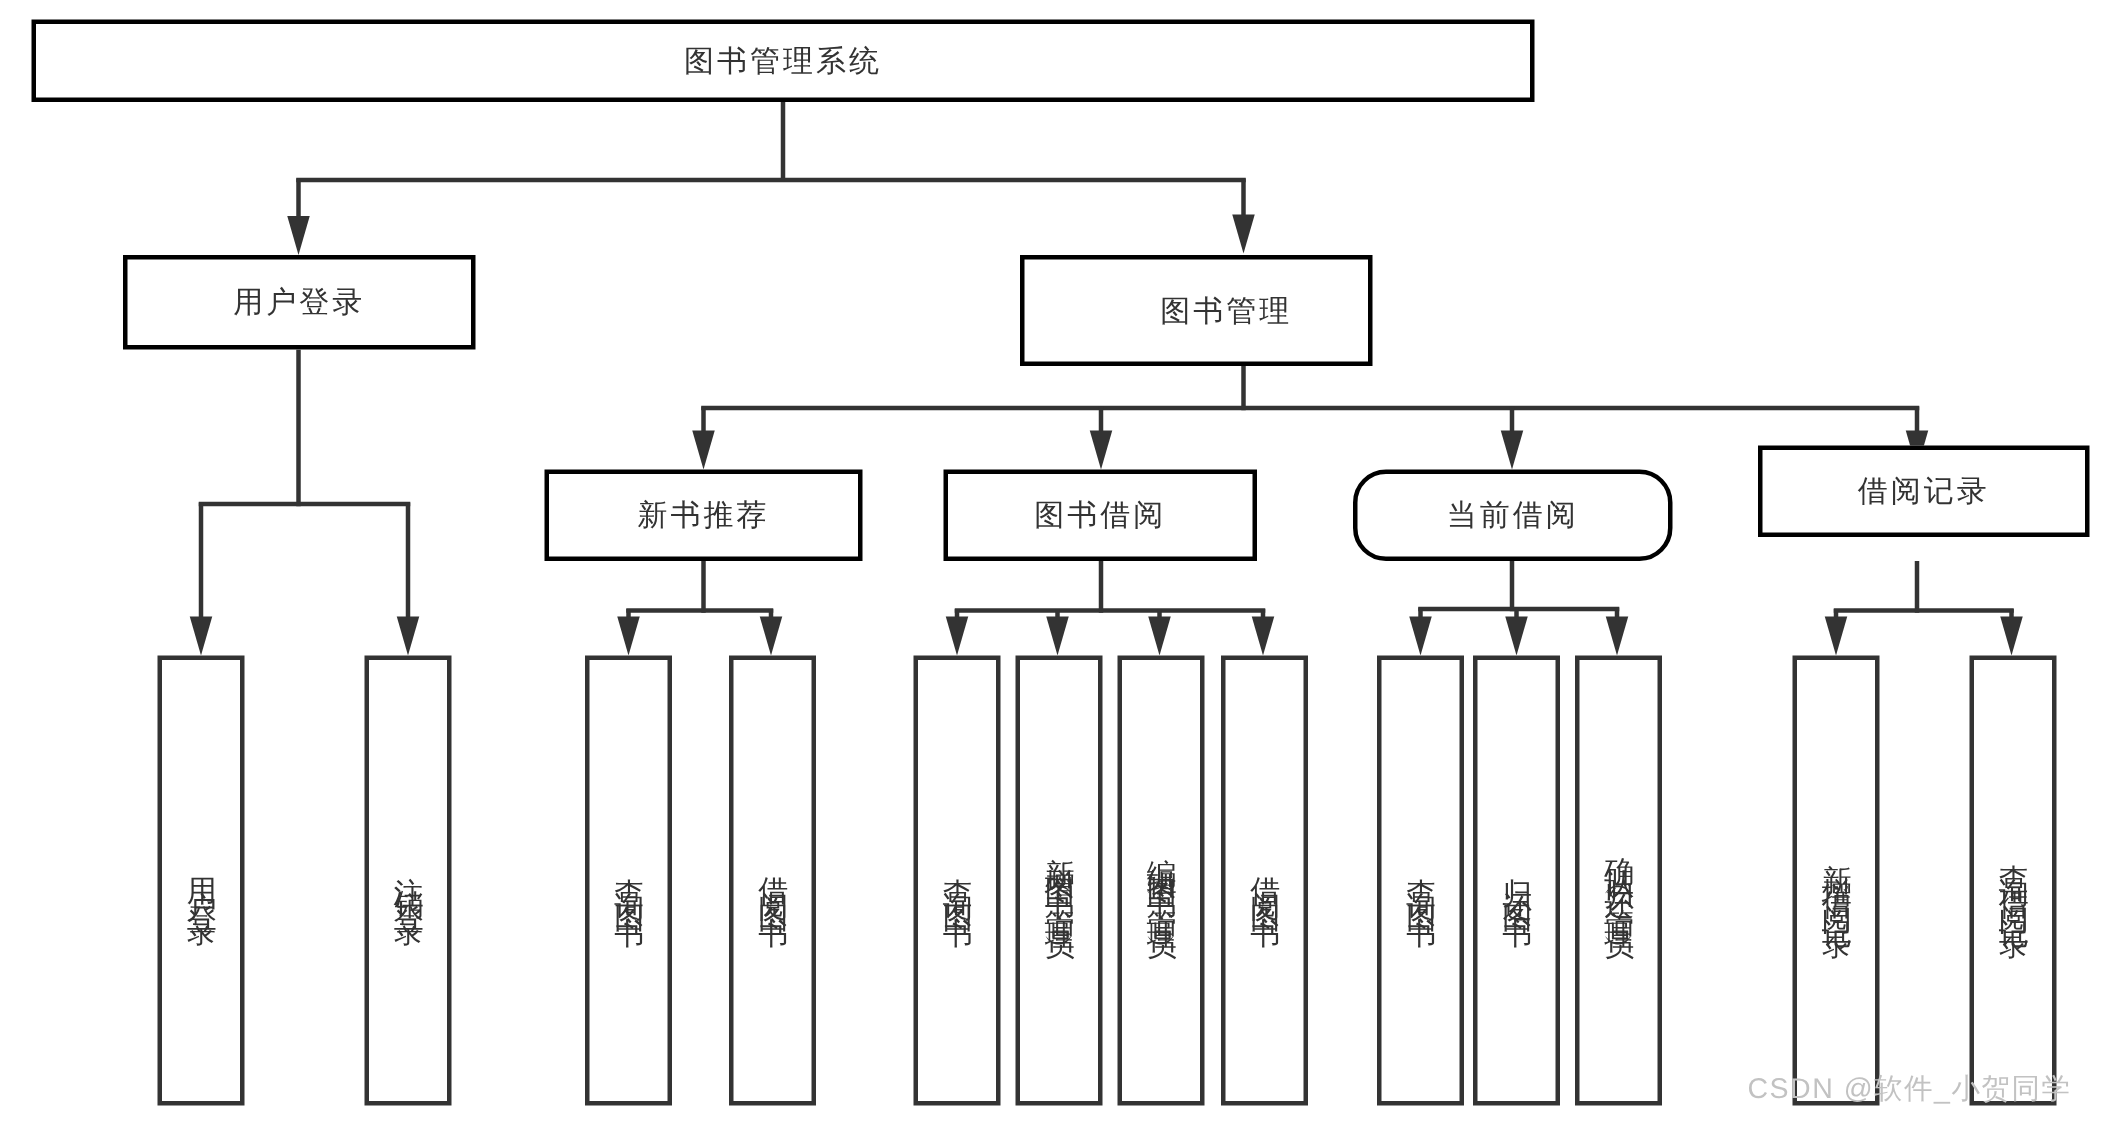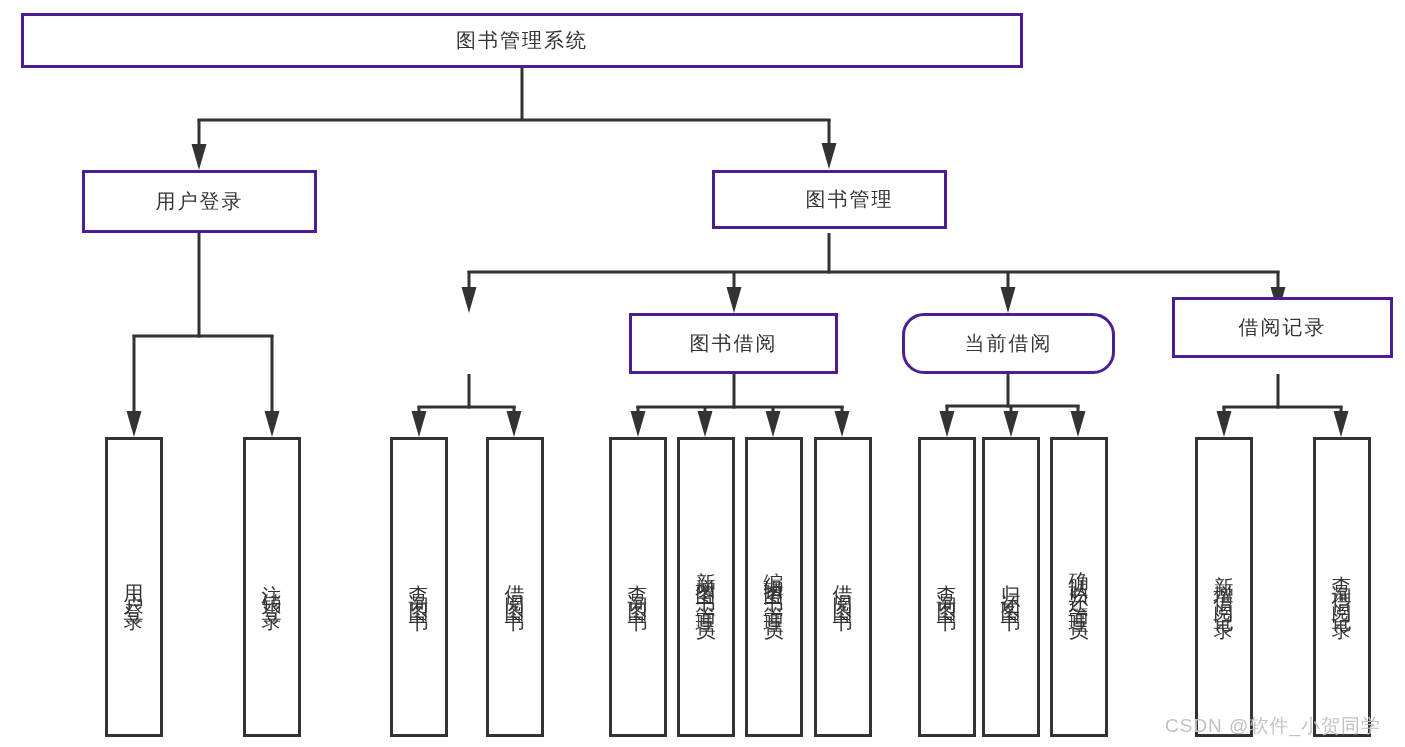--- a/index.html
+++ b/index.html
@@ -16,21 +16,21 @@
     overflow: hidden;
   }
   #wires {
     position: absolute;
     left: 0; top: 0;
     width: 1405px; height: 747px;
   }
   .box {
     position: absolute;
     box-sizing: border-box;
-    border: 3px solid #4c1d95;
+    border: 3px solid #000000;
     background: #ffffff;
     display: flex;
     align-items: center;
     justify-content: center;
     color: #333333;
     font-size: 20px;
     letter-spacing: 2px;
     white-space: nowrap;
   }
   .leaf {
@@ -142,24 +142,27 @@
     </g>
   </svg>
 
   <div class="box" style="left:21px; top:13px; width:1002px; height:55px;">
     <span>图书管理系统</span>
   </div>
 
   <div class="box" style="left:82px; top:170px; width:235px; height:63px;">
     <span>用户登录</span>
   </div>
-  <div class="box" style="left:712px; top:170px; width:235px; height:59px;padding-left:40px;">
+  <div class="box" style="left:680px; top:170px; width:235px; height:74px;padding-left:40px;">
     <span>图书管理</span>
   </div>
 
+  <div class="box" style="left:363px; top:313px; width:212px; height:61px;">
+    <span>新书推荐</span>
+  </div>
   <div class="box" style="left:629px; top:313px; width:209px; height:61px;">
     <span>图书借阅</span>
   </div>
   <div class="box" style="left:902px; top:313px; width:213px; height:61px;border-radius:22px;">
     <span>当前借阅</span>
   </div>
   <div class="box" style="left:1172px; top:297px; width:221px; height:61px;">
     <span>借阅记录</span>
   </div>
 

